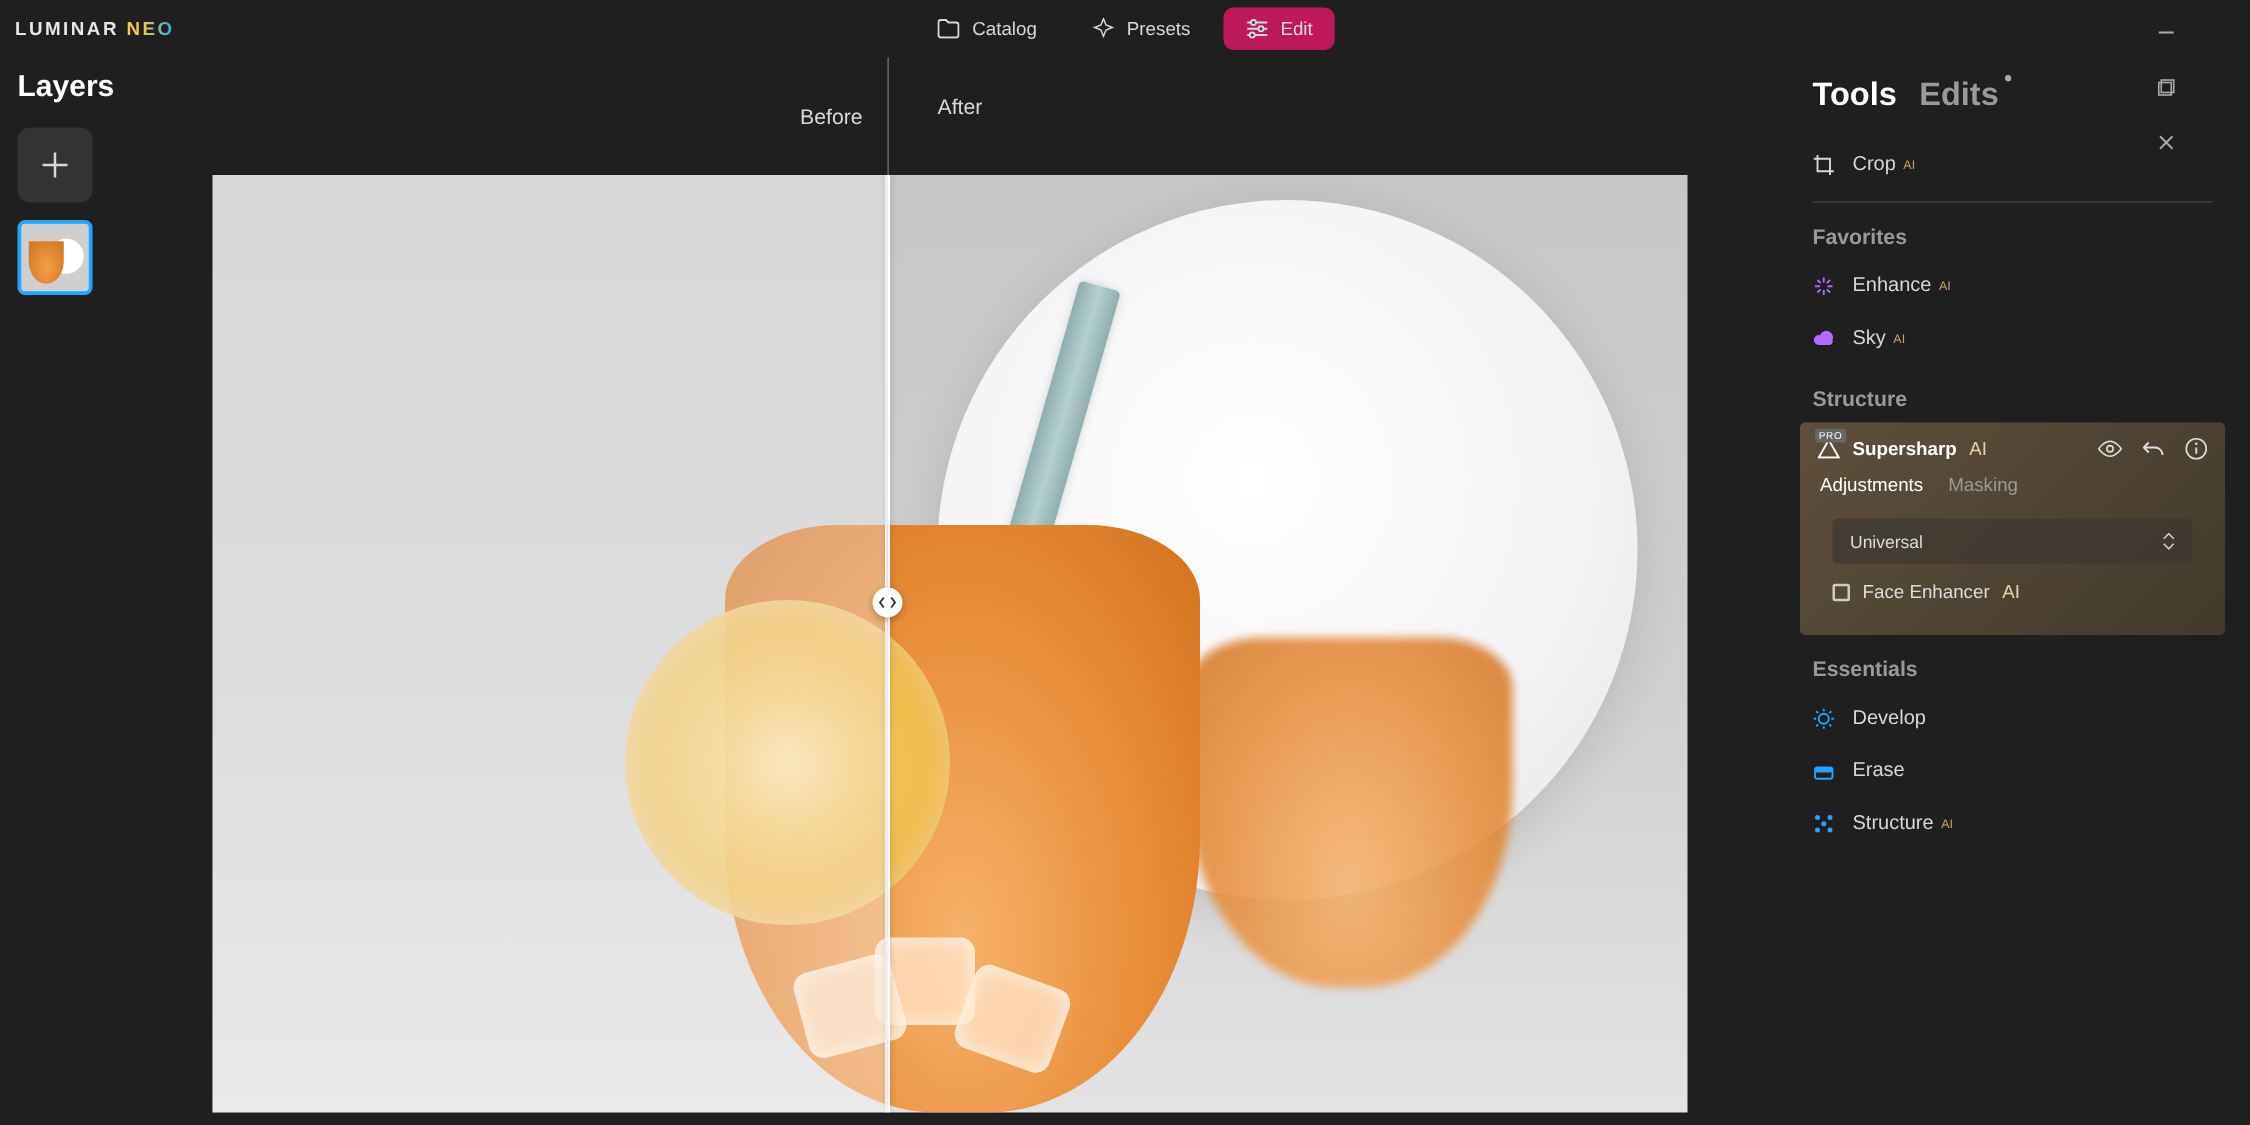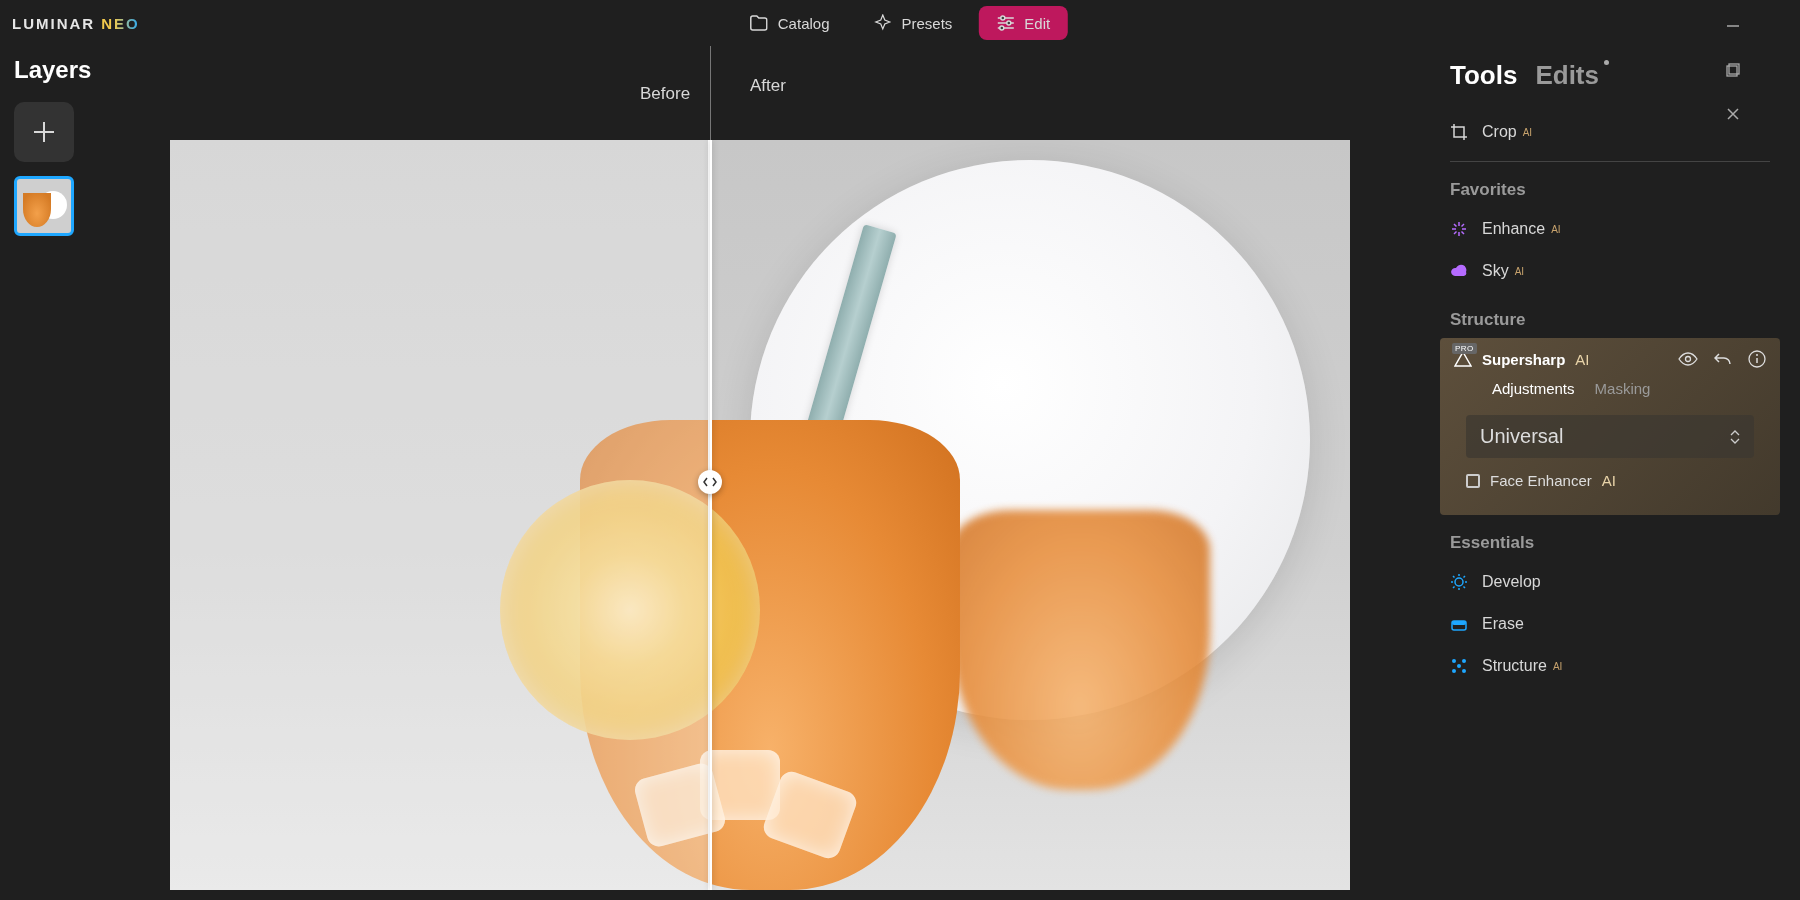--- a/index.html
+++ b/index.html
@@ -183,30 +183,30 @@
   .supersharp-panel{
     background:linear-gradient(135deg,rgba(155,127,88,0.5) 0%, rgba(110,90,60,0.45) 100%);
     border-radius:4px;
     margin:4px 0 12px 0;
     padding-bottom:18px;
   }
   .ss-header{display:flex;align-items:center;justify-content:space-between;padding:12px 14px;}
   .ss-left{display:flex;align-items:center;gap:10px;color:#fff;font-size:15px;}
   .ss-right{display:flex;align-items:center;gap:16px;color:#ccc;}
   .ss-right span{cursor:pointer;}
-  .subtabs{display:flex;gap:20px;padding:0 16px 10px 16px;font-size:15px;margin-left:36px;}
+  .subtabs{display:flex;gap:20px;padding:0 16px 10px 16px;font-size:15px;}
   .subtab{color:var(--text-dim);cursor:pointer;}
   .subtab.active{color:#fff;}
   .inner-controls{padding:8px 26px;}
   .select-box{
     background:rgba(60,55,48,0.7);
     border-radius:4px;
     padding:10px 14px;
     display:flex;justify-content:space-between;align-items:center;
-    color:#ddd;font-size:20px;cursor:pointer;margin-bottom:14px;
+    color:#ddd;font-size:14px;cursor:pointer;margin-bottom:14px;
   }
   .strength-row{display:flex;gap:10px;margin-bottom:14px;}
   .strength-btn{
     flex:1;text-align:center;padding:8px 0;
     background:rgba(60,55,48,0.7);
     border-radius:4px;font-size:15px;cursor:pointer;color:#ddd;
   }
   .strength-btn.disabled{background:rgba(90,85,78,0.4);color:#888;}
   .check-row{display:flex;align-items:center;gap:10px;font-size:15px;color:#ddd;}
   .checkbox{width:14px;height:14px;border:2px solid #ccc;border-radius:2px;}

